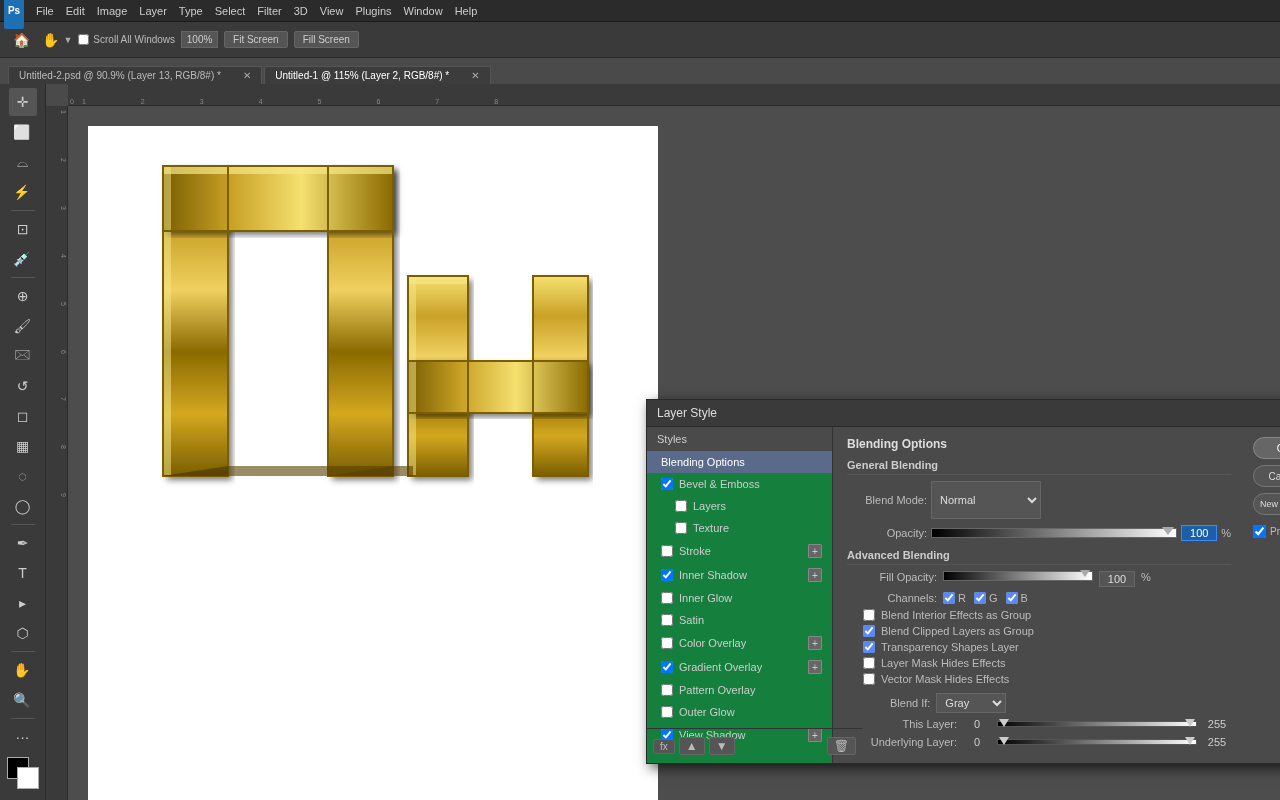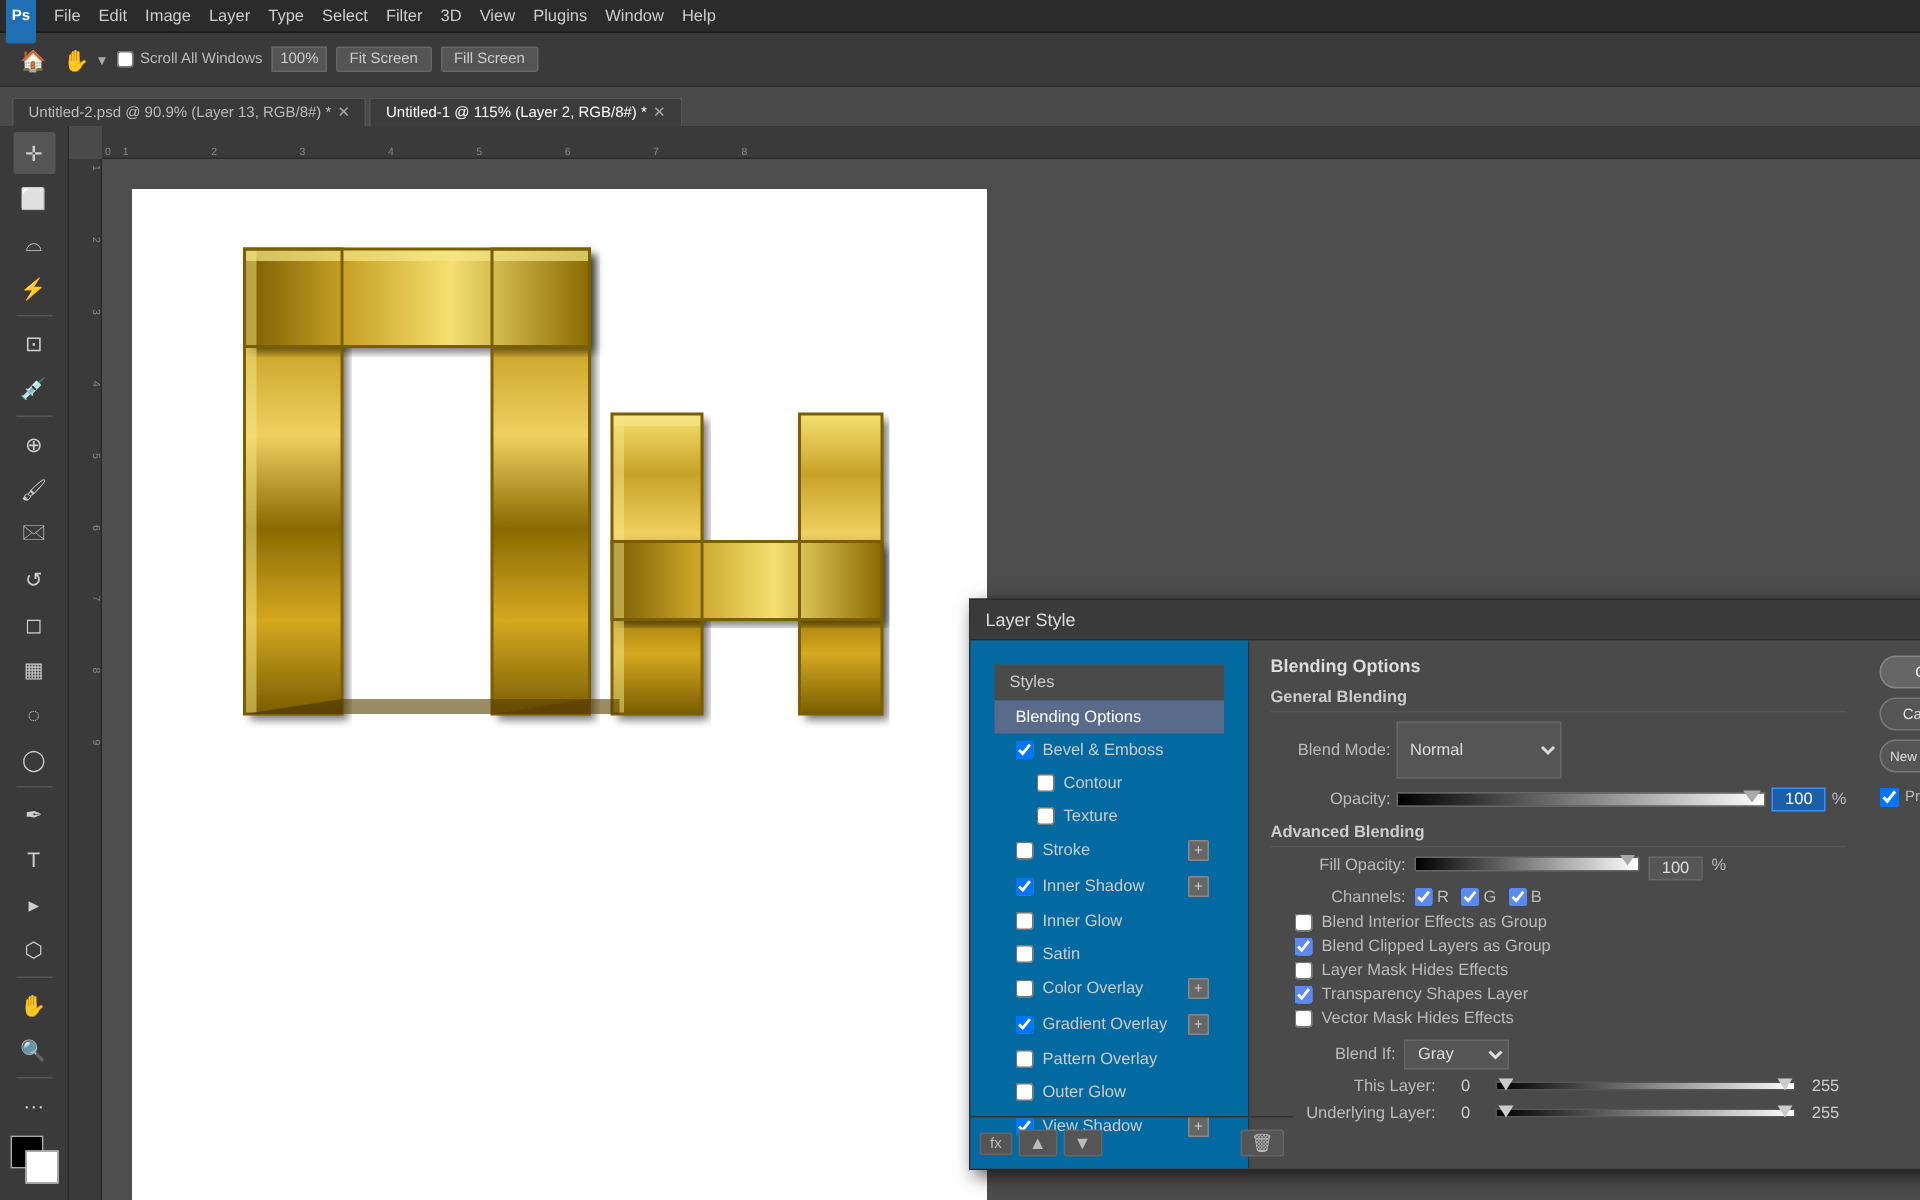--- a/index.html
+++ b/index.html
@@ -13,21 +13,21 @@
     
     #toolbar { background: #3a3a3a; height: 36px; display: flex; align-items: center; padding: 0 8px; gap: 6px; border-bottom: 1px solid #2a2a2a; }
     .toolbar-btn { background: #555; border: 1px solid #666; color: #ccc; padding: 2px 8px; font-size: 10px; cursor: pointer; border-radius: 2px; }
     .toolbar-input { background: #555; border: 1px solid #666; color: #ccc; padding: 2px 4px; width: 37px; text-align: center; font-size: 10px; }
     .toolbar-scroll { display: flex; align-items: center; gap: 4px; font-size: 10px; color: #bbb; }
     .toolbar-scroll input[type=checkbox] { width: 11px; height: 11px; }
     .hand-icon { font-size: 14px; }
 
     
     #tabs { background: #4a4a4a; height: 26px; display: flex; align-items: flex-end; padding: 0 8px; gap: 2px; }
-    .tab { background: #3a3a3a; border: 1px solid #555; border-bottom: none; padding: 3px 10px; font-size: 10px; color: #bbb; cursor: pointer; display: flex; align-items: center; gap: 4px; border-radius: 2px 2px 0 0; }
+    .tab { background: #3a3a3a; border: 1px solid #555; border-bottom: none; padding: 3px 10px; font-size: 10px; color: #bbb; cursor: pointer; display: flex; align-items: center; gap: 22px; border-radius: 2px 2px 0 0; }
     .tab.active { background: #3c3c3c; color: #fff; }
     .tab-close { color: #aaa; font-size: 10px; cursor: pointer; }
 
     
     #main { display: flex; height: calc(800px - 22px - 36px - 26px); }
 
     
     #toolbox { width: 46px; background: #3a3a3a; border-right: 1px solid #2a2a2a; display: flex; flex-direction: column; align-items: center; padding-top: 4px; gap: 2px; overflow: hidden; }
     .tool-btn { width: 28px; height: 28px; display: flex; align-items: center; justify-content: center; cursor: pointer; border-radius: 2px; font-size: 14px; color: #ccc; }
     .tool-btn.active { background: #555; }
@@ -42,21 +42,21 @@
     #ruler-left { position: absolute; top: 22px; left: 0; width: 22px; bottom: 0; background: #3a3a3a; border-right: 1px solid #2a2a2a; display: flex; flex-direction: column; overflow: hidden; }
     #canvas-content { position: absolute; top: 22px; left: 22px; right: 0; bottom: 0; background: #4d4d4d; overflow: hidden; display: flex; align-items: flex-start; justify-content: flex-start; padding: 20px; }
     #white-canvas { width: 570px; height: 680px; background: #fff; position: relative; overflow: hidden; }
 
     
     #layer-style-dialog { position: absolute; top: 315px; left: 600px; width: 680px; background: #4a4a4a; border: 1px solid #2a2a2a; box-shadow: 4px 4px 12px rgba(0,0,0,0.7); z-index: 100; }
     .dialog-title { background: #3a3a3a; padding: 6px 10px; font-size: 12px; color: #ddd; border-bottom: 1px solid #2a2a2a; display: flex; align-items: center; }
     .dialog-body { display: flex; }
 
     
-    #styles-panel { width: 215px; background: #0369a1; border-right: 1px solid #333; padding: 16px; }
+    #styles-panel { width: 215px; background: #15803d; border-right: 1px solid #333; padding: 0; }
     .styles-header { padding: 6px 10px; font-size: 11px; color: #ccc; background: #4a4a4a; }
     .style-list-item { padding: 5px 10px 5px 14px; font-size: 11px; cursor: pointer; color: #ccc; display: flex; align-items: center; gap: 6px; }
     .style-list-item.active { background: #5a6a8a; color: #fff; }
     .style-checkbox { width: 12px; height: 12px; flex-shrink: 0; }
     .style-item-text { flex: 1; }
     .style-plus-btn { width: 14px; height: 14px; background: #666; border: 1px solid #888; display: flex; align-items: center; justify-content: center; font-size: 10px; cursor: pointer; border-radius: 1px; }
 
     
     #blending-panel { flex: 1; padding: 10px 14px; background: #4a4a4a; }
     .panel-section-title { font-size: 12px; color: #ddd; font-weight: bold; margin-bottom: 8px; }
@@ -285,21 +285,21 @@
           <div class="style-list-item active">
             <span class="style-item-text">Blending Options</span>
           </div>
 
           <div class="style-list-item">
             <input type="checkbox" class="style-checkbox" checked="" style="">
             <span class="style-item-text">Bevel &amp; Emboss</span>
           </div>
           <div class="style-list-item" style="padding-left:28px;">
             <input type="checkbox" class="style-checkbox" style="">
-            <span class="style-item-text">Contour</span>
+            <span class="style-item-text">Layers</span>
           </div>
           <div class="style-list-item" style="padding-left:28px;">
             <input type="checkbox" class="style-checkbox" style="">
             <span class="style-item-text">Texture</span>
           </div>
           <div class="style-list-item">
             <input type="checkbox" class="style-checkbox" style="">
             <span class="style-item-text">Stroke</span>
             <div class="style-plus-btn">+</div>
           </div>
@@ -405,27 +405,27 @@
 
 
           <div class="checkbox-option">
             <input type="checkbox" style="">
             <label>Blend Interior Effects as Group</label>
           </div>
           <div class="checkbox-option checked-item">
             <input type="checkbox" checked="" style="">
             <label>Blend Clipped Layers as Group</label>
           </div>
+          <div class="checkbox-option checked-item">
+            <input type="checkbox" checked="" style="">
+            <label>Transparency Shapes Layer</label>
+          </div>
           <div class="checkbox-option">
             <input type="checkbox" style="">
             <label>Layer Mask Hides Effects</label>
-          </div>
-          <div class="checkbox-option checked-item">
-            <input type="checkbox" checked="" style="">
-            <label>Transparency Shapes Layer</label>
           </div>
           <div class="checkbox-option">
             <input type="checkbox" style="">
             <label>Vector Mask Hides Effects</label>
           </div>
 
           <div class="blend-if-row">
             <span class="blend-if-label">Blend If:</span>
             <select class="blend-if-select">
               <option>Gray</option>

